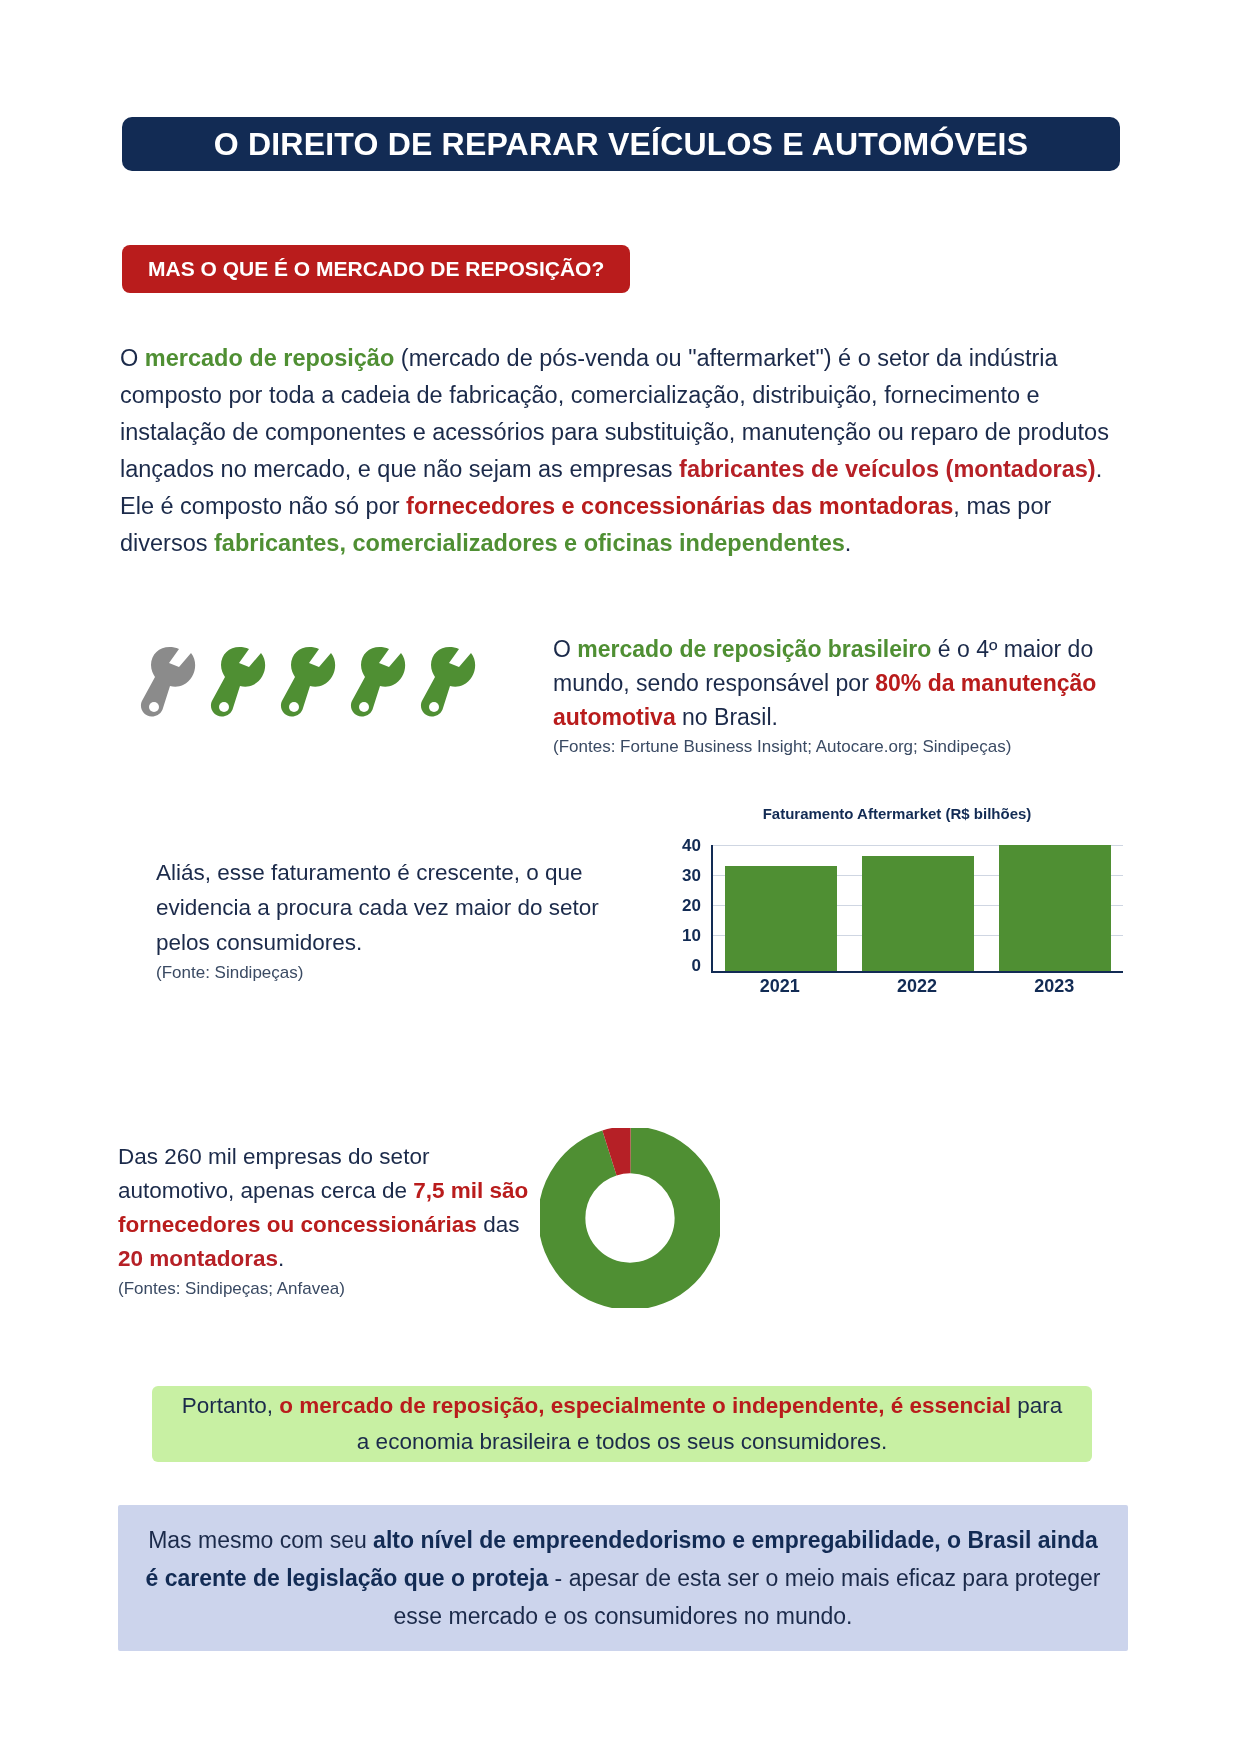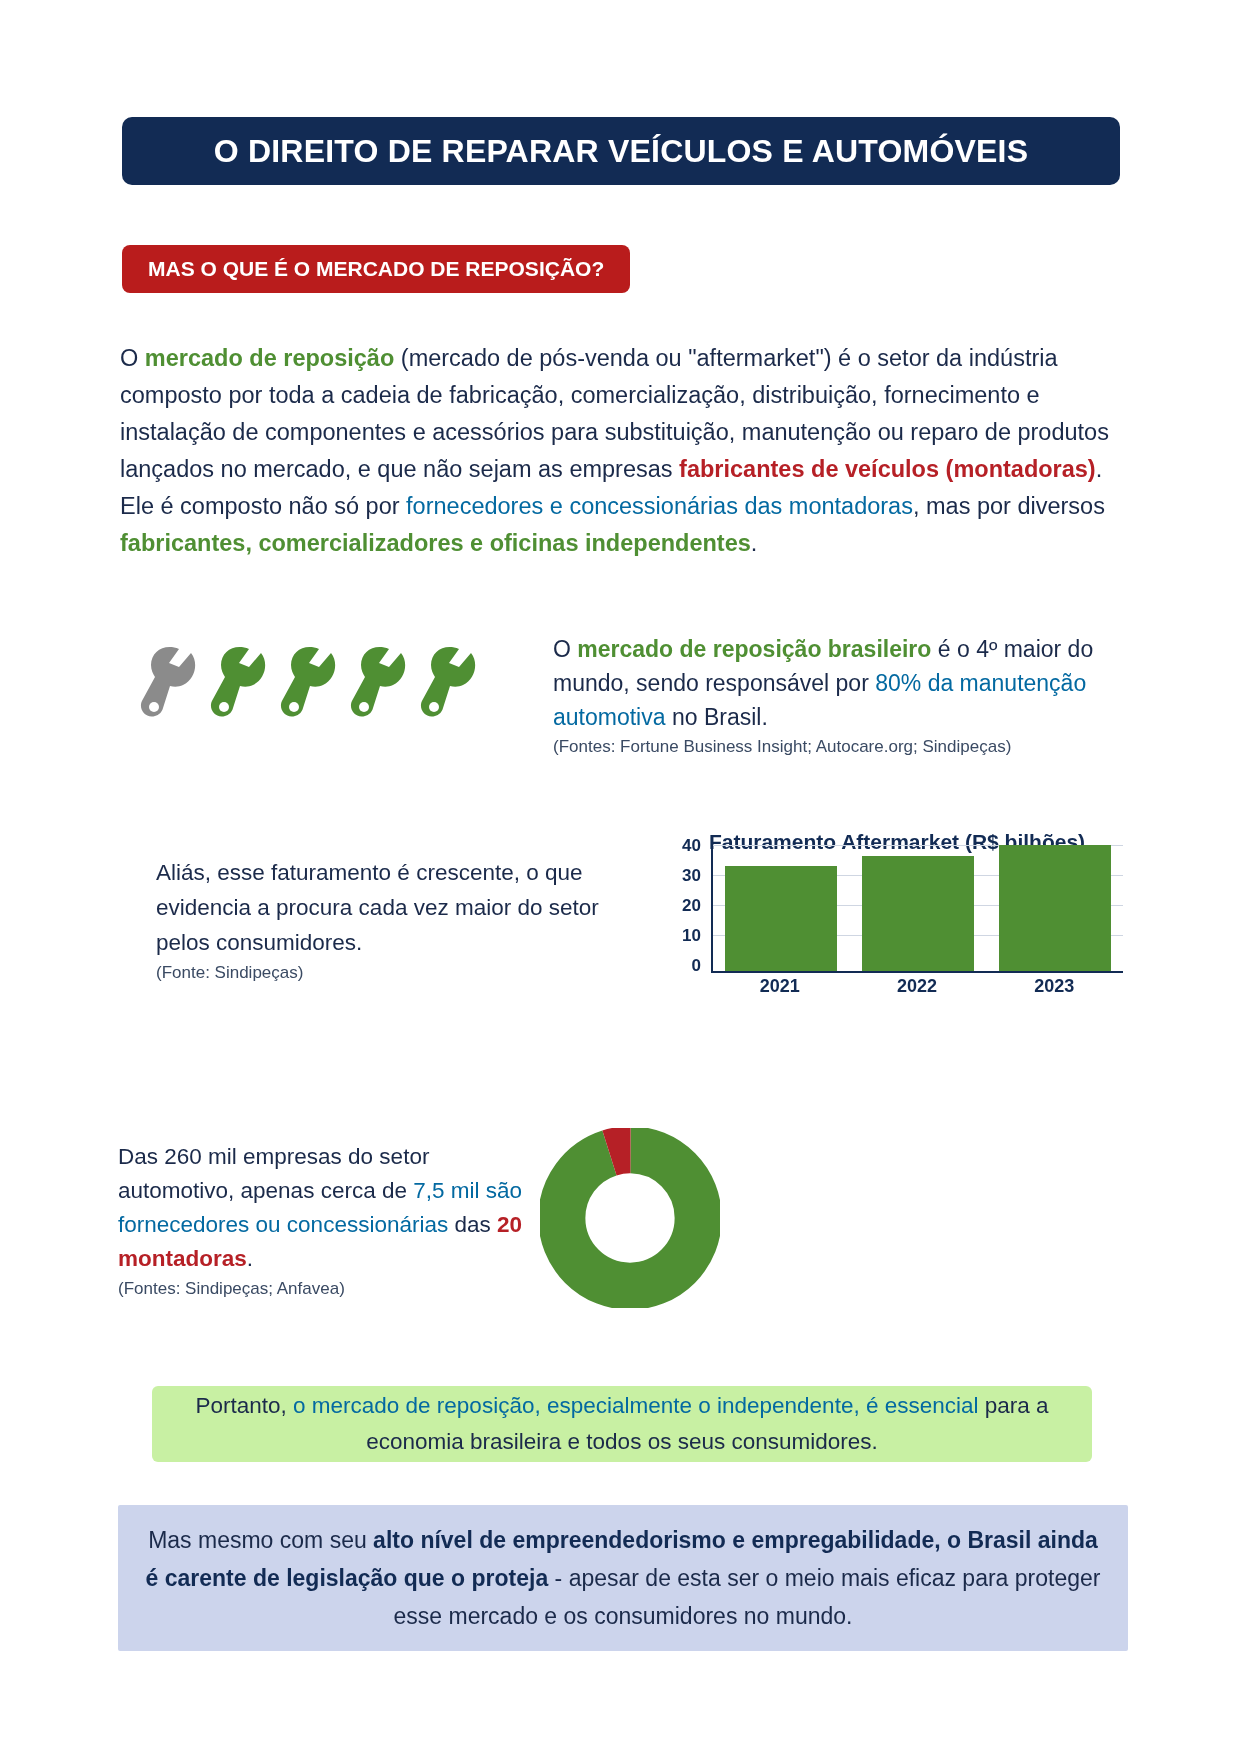--- a/index.html
+++ b/index.html
@@ -21,21 +21,21 @@
     height: 1755px;
     padding: 0;
   }
 
   
   .title-bar {
     position: absolute;
     left: 122px;
     top: 117px;
     width: 998px;
-    height: 68px;
+    height: 54px;
     background: #122b54;
     border-radius: 10px;
     display: flex;
     align-items: center;
     justify-content: center;
   }
   .title-bar .title-text {
     color: #ffffff;
     font-size: 32px;
     font-weight: bold;
@@ -67,21 +67,21 @@
     position: absolute;
     left: 120px;
     top: 340px;
     width: 1005px;
     font-size: 23.5px;
     line-height: 37px;
     color: #1b2a4a;
   }
   .g { color: #4f8f33; font-weight: bold; }
   .r { color: #b62026; font-weight: bold; }
-  .b { color: #0369a1; font-weight: normal; }
+  .b { color: #b91c1c; font-weight: bold; }
 
   
   .wrench-row {
     position: absolute;
     left: 135px;
     top: 645px;
     width: 360px;
     height: 78px;
     display: flex;
     align-items: flex-start;
@@ -104,24 +104,23 @@
     line-height: 26px;
   }
 
   
   .chart-title {
     position: absolute;
     left: 697px;
     top: 805px;
     width: 400px;
     text-align: center;
-    font-size: 21px;
+    font-size: 15px;
     font-weight: bold;
     color: #122b54;
-    margin-top: 25px;
   }
   .chart-box {
     position: absolute;
     left: 663px;
     top: 845px;
     width: 460px;
     height: 150px;
   }
   .chart-plot {
     position: absolute;

